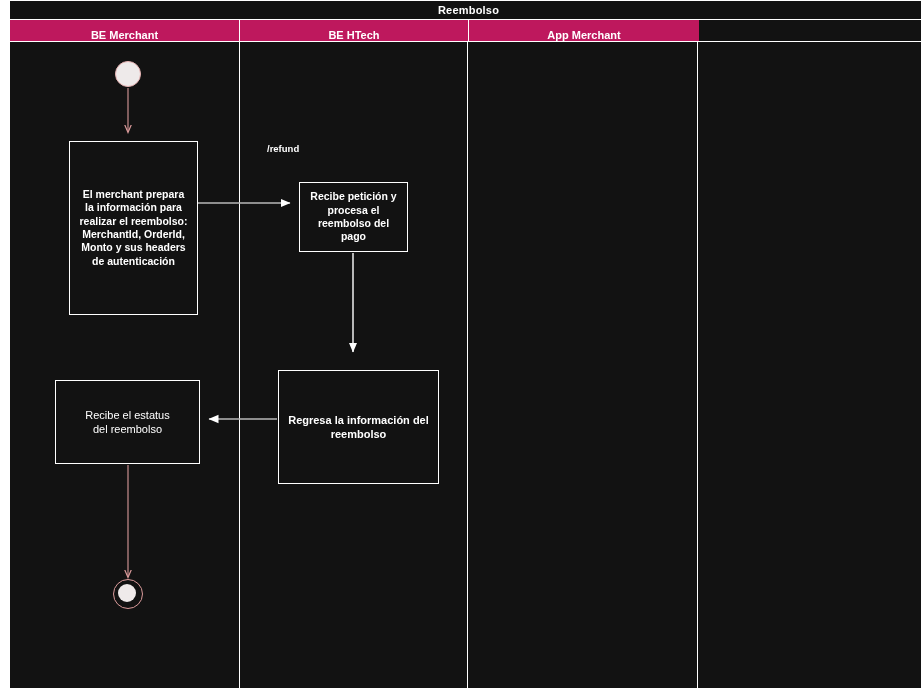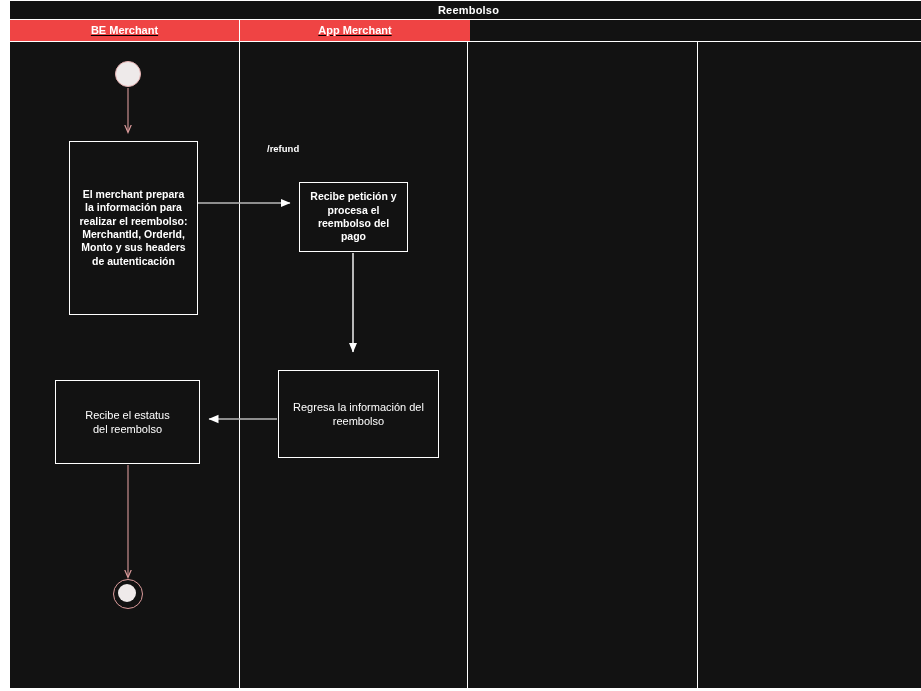--- a/index.html
+++ b/index.html
@@ -61,26 +61,25 @@
     left: 0;
     top: 19px;
     width: 100%;
     height: 22px;
     display: flex;
     border-bottom: 1px solid #ffffff;
     box-sizing: border-box;
   }
   .lane-header {
     display: flex;
-    align-items: center;
+    align-items: flex-end;
     justify-content: center;
     box-sizing: border-box;
     border-right: 1px solid #ffffff;
-    background: #ef4444;
-    text-decoration: underline;
+    background: #be185d;
   }
   .lane-header:last-child { border-right: none; }
   .lane-header .lane-title {
     color: #ffffff;
     font-size: 11px;
     font-weight: bold;
     line-height: 1;
   }
 
   
@@ -145,22 +144,22 @@
 
   #box-prepara {
     left: 61px; top: 141px; width: 129px; height: 174px;
     font-size: 10.5px; font-weight: bold;
   }
   #box-recibe-peticion {
     left: 291px; top: 182px; width: 109px; height: 70px;
     font-size: 10.5px; font-weight: bold;
   }
   #box-regresa {
-    left: 270px; top: 370px; width: 161px; height: 88px;
-    font-size: 11px; font-weight: normal; align-items: center;
+    left: 270px; top: 370px; width: 161px; height: 114px;
+    font-size: 11px; font-weight: bold; align-items: center;
   }
   #box-recibe-estatus {
     left: 47px; top: 380px; width: 145px; height: 84px;
     font-size: 11px; font-weight: normal;
   }
 
   
   .start-node {
     position: absolute;
     left: 107px; top: 61px;
@@ -205,20 +204,23 @@
 
   <div class="diagram">
 
     <div class="title-band">
       <span class="title-text">Reembolso</span>
     </div>
 
     <div class="lane-header-row">
       <div class="lane-header w1">
         <span class="lane-title">BE Merchant</span>
+      </div>
+      <div class="lane-header w2">
+        <span class="lane-title">BE HTech</span>
       </div>
       <div class="lane-header w3">
         <span class="lane-title">App Merchant</span>
       </div>
     </div>
 
     <div class="lane-body-row">
       <div class="lane-body w1"></div>
       <div class="lane-body w2"></div>
       <div class="lane-body w3"></div>

